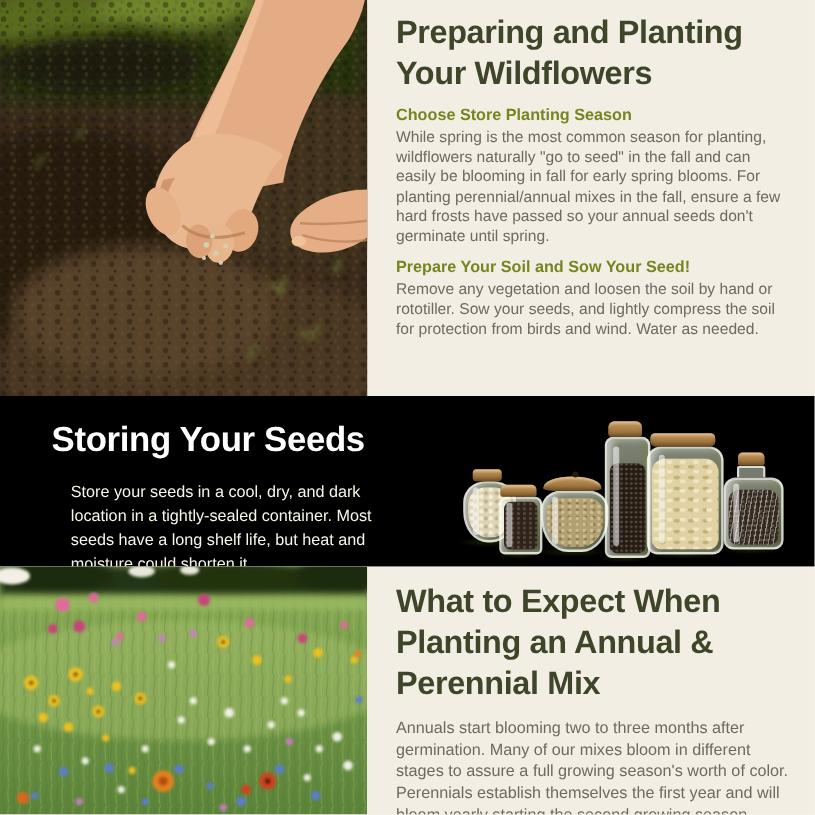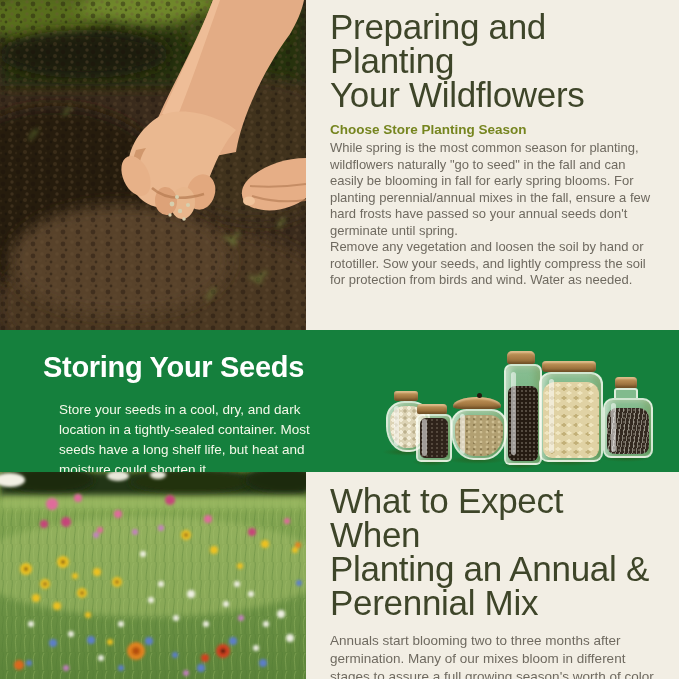--- a/index.html
+++ b/index.html
@@ -8,33 +8,33 @@
     font-family:"Liberation Sans", sans-serif;
     background:#f2eee4;
   }
   .row{display:flex;}
   .photo{flex:0 0 306px;width:306px;overflow:hidden;position:relative;}
   .photo svg{display:block;}
   .panel{flex:1;background:#f2eee4;overflow:hidden;}
   .panel-top{padding:10px 18px 0 24px;height:320px;}
   .panel-bottom{padding:12px 18px 0 24px;height:195px;}
   .h1{
-    font-size:35px;line-height:34px;font-weight:400;color:#3e4529;
+    font-size:27px;line-height:34px;font-weight:700;color:#3e4529;
     margin:0 0 9px 0;white-space:pre-line;letter-spacing:-0.3px;
   }
   .subhead{
     font-size:13.5px;line-height:16px;font-weight:700;color:#76851f;
     margin:10px 0 2px 0;
   }
   .body-text{
     font-size:13px;line-height:16.5px;color:#6f6a60;margin:0;
   }
   
   .band{
-    height:142px;background:#15803d;position:relative;overflow:hidden;
+    height:142px;background:#000000;position:relative;overflow:hidden;
   }
   .band-text{position:absolute;left:43px;top:21px;width:318px;}
   .band-h{
     font-size:29px;line-height:33px;font-weight:700;color:#ffffff;
     margin:0 0 8px 0;letter-spacing:-0.3px;
   }
   .band-body{
     font-size:13.5px;line-height:20px;color:#f5f8e9;margin:16px;
   }
   
@@ -196,20 +196,21 @@
       <h1 class="h1">Preparing and Planting
 Your Wildflowers</h1>
 
       <div>
         <div class="subhead">Choose Store Planting Season</div>
         <p class="body-text">While spring is the most common season for planting, wildflowers naturally "go to seed" in the fall and can easily be blooming in fall for early spring blooms. For planting perennial/annual mixes in the fall, ensure a few hard frosts have passed so your annual seeds don't germinate until spring.</p>
       </div>
 
 
       <div>
+        <div class="subhead">Prepare Your Soil and Sow Your Seed!</div>
         <p class="body-text">Remove any vegetation and loosen the soil by hand or rototiller. Sow your seeds, and lightly compress the soil for protection from birds and wind. Water as needed.</p>
       </div>
     </div>
   </div>
 
   <div class="band">
     <div class="band-text">
       <h2 class="band-h">Storing Your Seeds</h2>
       <p class="band-body">Store your seeds in a cool, dry, and dark location in a tightly-sealed container. Most seeds have a long shelf life, but heat and moisture could shorten it.</p>
     </div>

